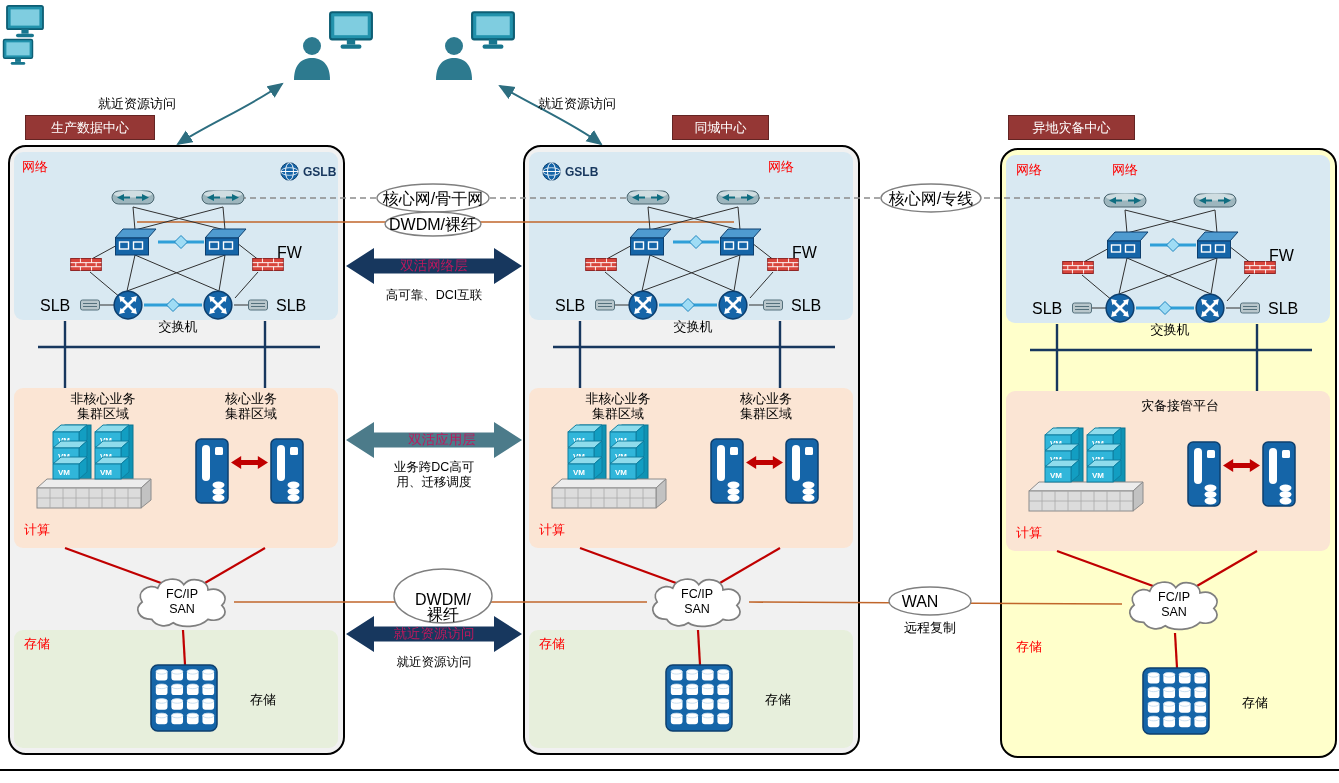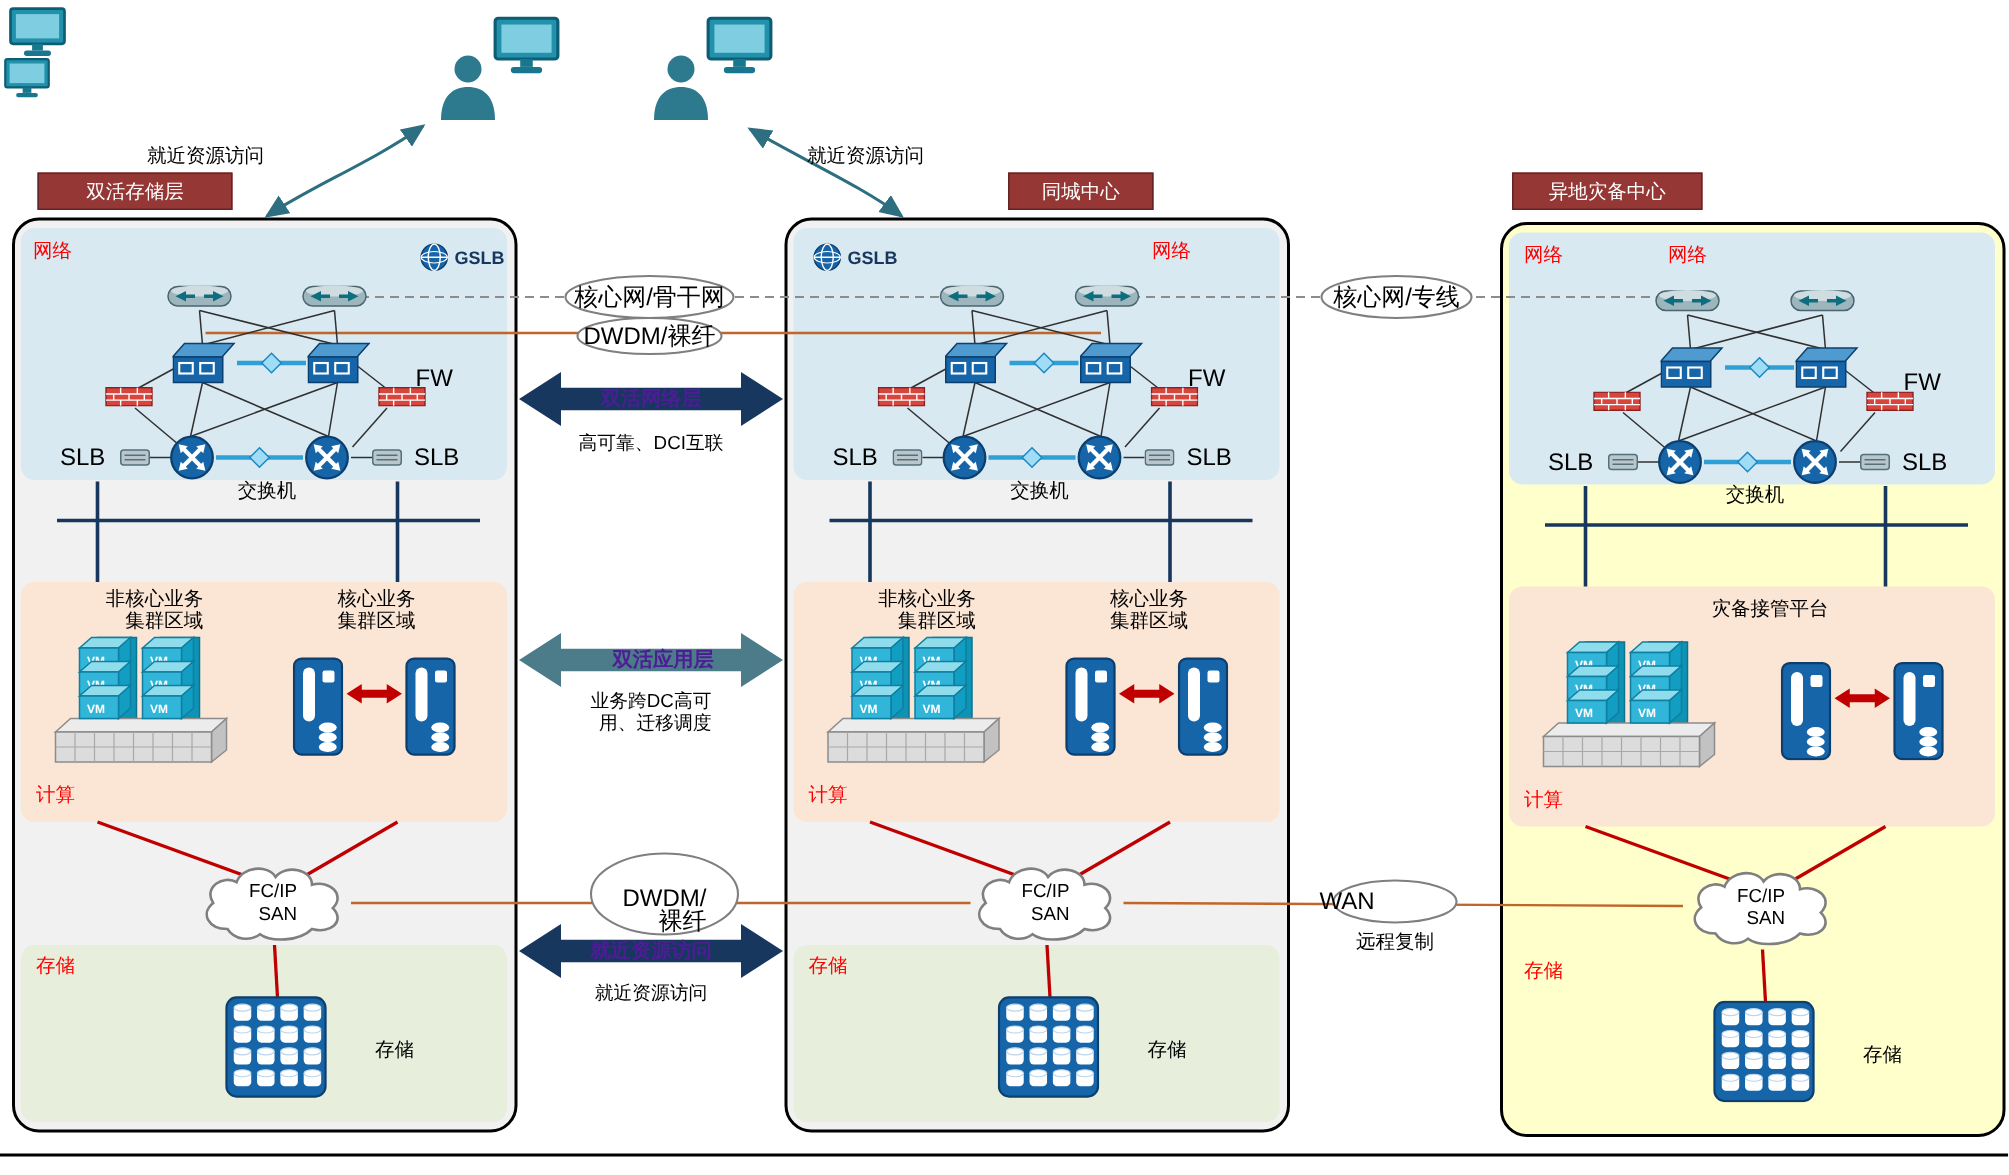--- a/index.html
+++ b/index.html
@@ -3,25 +3,25 @@
 <meta charset="utf-8">
 <style>
   *{margin:0;padding:0;box-sizing:border-box}
   html,body{background:#fff}
   body{font-family:"Liberation Sans",sans-serif}
   #stage{position:relative;width:1339px;height:783px;background:#ffffff;overflow:hidden}
   .box{position:absolute;border:2px solid #000;border-radius:18px;z-index:1}
   .sect{position:absolute;border-radius:9px;z-index:1}
   svg.layer{position:absolute;left:0;top:0;z-index:2;pointer-events:none}
   .t{position:absolute;z-index:3;font-size:13px;color:#000;white-space:nowrap;line-height:15px}
-  .c{transform:translateX(-50%);text-align:right}
+  .c{transform:translateX(-50%);text-align:center}
   .red{color:#fe0000}
   .sm{font-size:16px}
   .navy{color:#17375e;font-weight:bold;font-size:12px}
-  .aw{color:#4c1d95;font-weight:bold;font-size:13.5px}
+  .aw{color:#be185d;font-weight:normal;font-size:13.5px}
   .note{font-size:12.5px}
   .two{line-height:15px}
   .title{position:absolute;z-index:3;background:#953735;border:1px solid #632423;color:#fff;
          font-size:13px;text-align:center;height:25px;line-height:23px}
 </style>
 </head>
 <body>
 
 <div id="stage">
 
@@ -251,21 +251,21 @@
     <use href="#sym-monitor" x="5" y="4" width="40" height="36"></use>
     <use href="#sym-monitor" x="2" y="38" width="32" height="29"></use>
     <use href="#sym-monitor" x="328" y="10" width="46" height="42"></use>
     <use href="#sym-person" x="292" y="33" width="40" height="50"></use>
     <use href="#sym-monitor" x="470" y="10" width="46" height="42"></use>
     <use href="#sym-person" x="434" y="33" width="40" height="50"></use>
 
     <line x1="0" y1="770" x2="1339" y2="770" stroke="#000" stroke-width="2"></line>
   </svg>
 
-  <div class="title" style="left:25px;top:115px;width:130px">双活存储层</div>
+  <div class="title" style="left:25px;top:115px;width:130px">生产数据中心</div>
   <div class="title" style="left:672px;top:115px;width:97px">同城中心</div>
   <div class="title" style="left:1008px;top:115px;width:127px">异地灾备中心</div>
 
   <div class="t c" style="left:137px;top:96px">就近资源访问</div>
   <div class="t c" style="left:577px;top:96px">就近资源访问</div>
 
   <div class="t red" style="left:22px;top:159px">网络</div>
   <div class="t navy" style="left:303px;top:165px">GSLB</div>
   <div class="t sm" style="left:277px;top:245px">FW</div>
   <div class="t sm" style="left:40px;top:298px">SLB</div>
@@ -324,21 +324,21 @@
   <div class="t red" style="left:1016px;top:639px">存储</div>
   <div class="t" style="left:1242px;top:695px">存储</div>
 
   <div class="t c sm" style="left:433px;top:191px">核心网/骨干网</div>
   <div class="t c sm" style="left:433px;top:217px">DWDM/裸纤</div>
   <div class="t c sm" style="left:931px;top:191px">核心网/专线</div>
   <div class="t c two sm" style="left:443px;top:592px">
     <div>DWDM/</div>
     <div>裸纤</div>
   </div>
-  <div class="t c sm" style="left:898px;top:594px">WAN</div>
+  <div class="t c sm" style="left:920px;top:594px">WAN</div>
   <div class="t c" style="left:930px;top:620px">远程复制</div>
 
   <div class="t c aw" style="left:434px;top:258px">双活网络层</div>
   <div class="t c note" style="left:434px;top:288px">高可靠、DCI互联</div>
   <div class="t c aw" style="left:442px;top:432px">双活应用层</div>
   <div class="t c note two" style="left:434px;top:460px">
     <div>业务跨DC高可</div>
     <div>用、迁移调度</div>
   </div>
   <div class="t c aw" style="left:434px;top:626px">就近资源访问</div>

